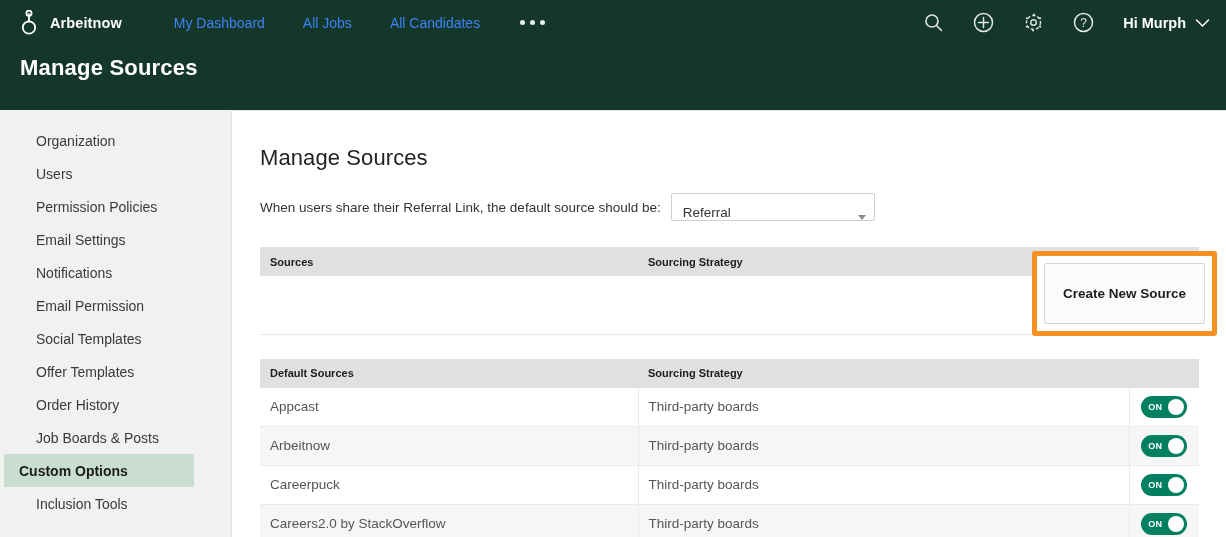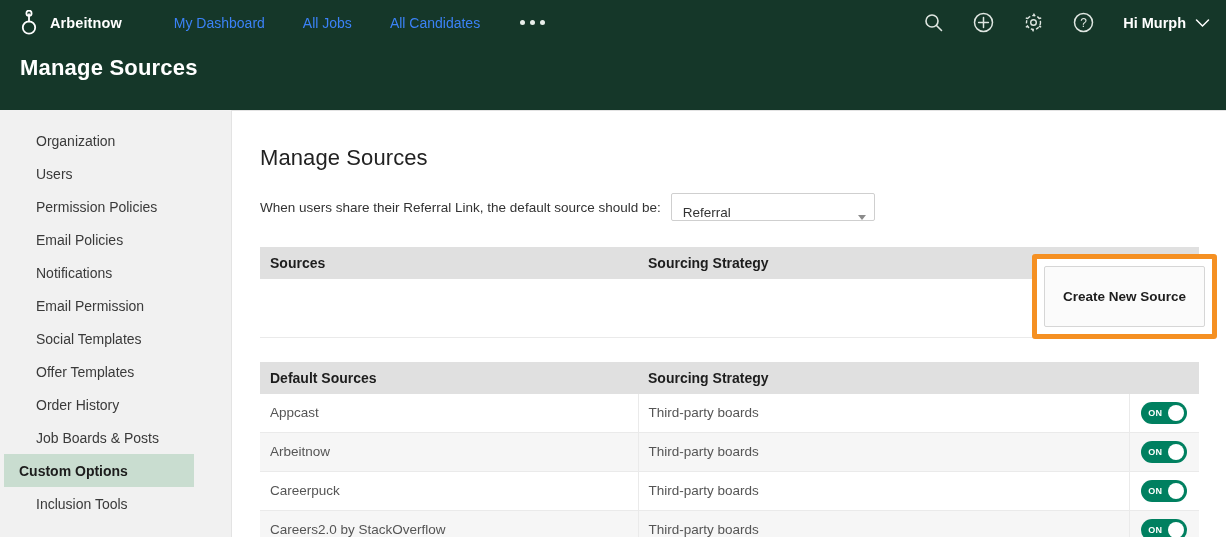--- a/index.html
+++ b/index.html
@@ -205,21 +205,21 @@
   }
 
   
   .tbl {
     width: 939px;
     border-collapse: collapse;
     table-layout: fixed;
   }
   .tbl th {
     background: #e0e0e0;
-    font-size: 14px;
+    font-size: 11px;
     font-weight: bold;
     color: #1d1d1d;
     text-align: left;
     padding: 8px 10px;
     height: 29px;
     border: none;
   }
   .tbl td {
     font-size: 13.5px;
     color: #555;
@@ -380,21 +380,21 @@
 
   <div class="page-title">Manage Sources</div>
 </div>
 
 <div class="layout">
 
   <nav class="sidebar">
     <div class="side-item">Organization</div>
     <div class="side-item">Users</div>
     <div class="side-item">Permission Policies</div>
-    <div class="side-item">Email Policies</div>
+    <div class="side-item">Email Settings</div>
     <div class="side-item">Notifications</div>
     <div class="side-item">Email Permission</div>
     <div class="side-item">Social Templates</div>
     <div class="side-item">Offer Templates</div>
     <div class="side-item">Order History</div>
     <div class="side-item">Job Boards &amp; Posts</div>
     <div class="side-item active">Custom Options</div>
     <div class="side-item">Inclusion Tools</div>
   </nav>
 

